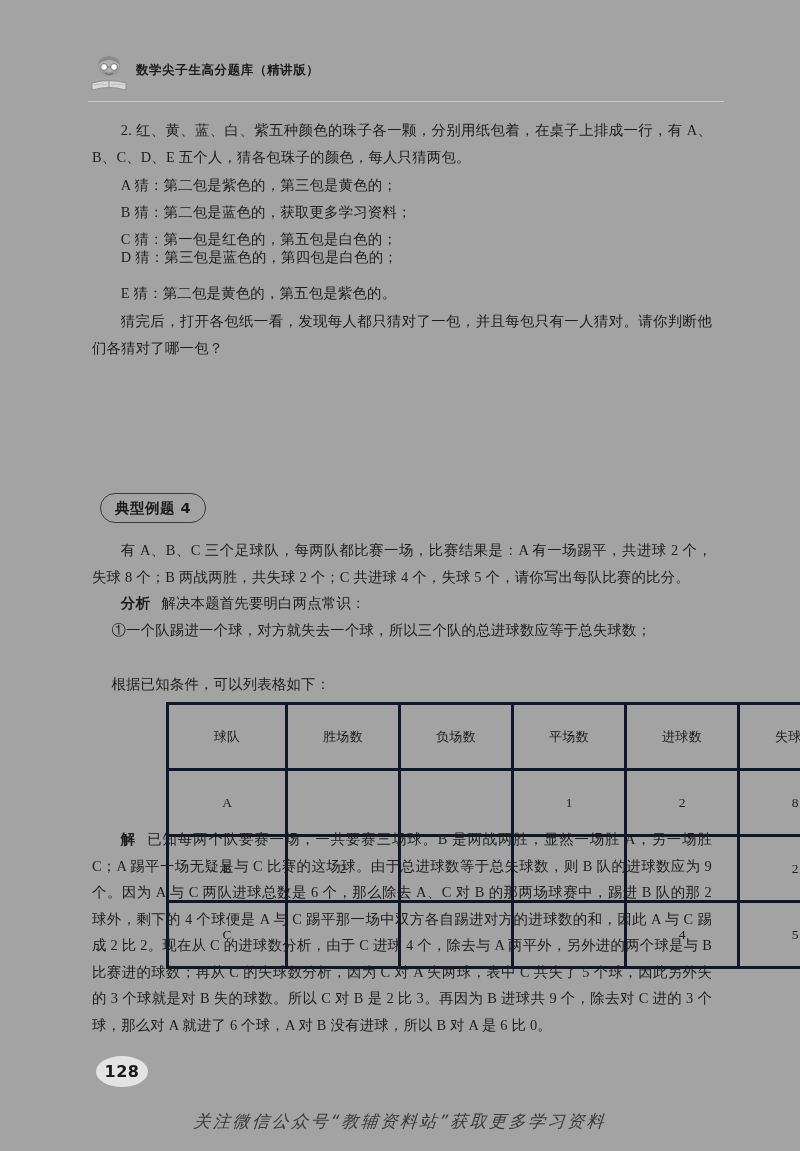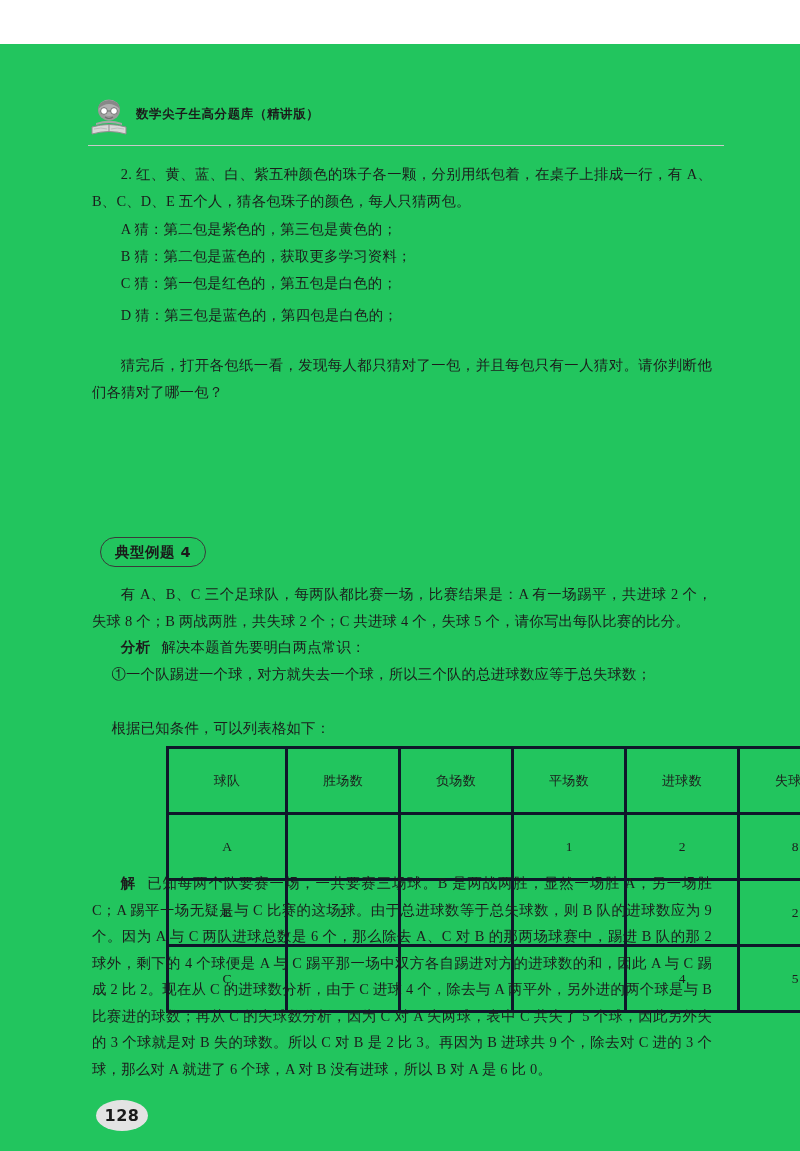--- a/index.html
+++ b/index.html
@@ -13,22 +13,21 @@
     position: relative;
     font-family: "Liberation Serif", "DejaVu Serif", serif;
     color: #1a1a1a;
     overflow: hidden;
   }
 
   
   .page {
     position: absolute;
     inset: 0;
-    background: #22c55e;
-    margin-top: 44px;
+    background: #a3a3a3;
   }
 
   
   .runhead {
     position: absolute;
     left: 88px;
     top: 52px;
     width: 636px;
     height: 46px;
   }
@@ -195,21 +194,22 @@
     </svg>
     <div class="runhead-title">数学尖子生高分题库（精讲版）</div>
   </div>
   <div class="runhead-rule"></div>
 
   <div class="para col indent2" style="top:117px;">2. 红、黄、蓝、白、紫五种颜色的珠子各一颗，分别用纸包着，在桌子上排成一行，有 A、B、C、D、E 五个人，猜各包珠子的颜色，每人只猜两包。</div>
 
   <div class="para col indent2" style="top:172px;">A 猜：第二包是紫色的，第三包是黄色的；</div>
   <div class="para col indent2" style="top:199px;">B 猜：第二包是蓝色的，获取更多学习资料；</div>
   <div class="para col indent2" style="top:226px;">C 猜：第一包是红色的，第五包是白色的；</div>
-  <div class="para col indent2" style="top:258px;">D 猜：第三包是蓝色的，第四包是白色的；</div>
+  <div class="para col indent2" style="top:244px;">D 猜：第三包是蓝色的，第四包是白色的；</div>
+  <div class="para col indent2" style="top:280px;">E 猜：第二包是黄色的，第五包是紫色的。</div>
 
   <div class="para col indent2" style="top:308px;">猜完后，打开各包纸一看，发现每人都只猜对了一包，并且每包只有一人猜对。请你判断他们各猜对了哪一包？</div>
 
   <div class="ex-badge">
     <span class="ex-badge-text">典型例题 4</span>
   </div>
 
   <div class="para col indent2" style="top:537px;">有 A、B、C 三个足球队，每两队都比赛一场，比赛结果是：A 有一场踢平，共进球 2 个，失球 8 个；B 两战两胜，共失球 2 个；C 共进球 4 个，失球 5 个，请你写出每队比赛的比分。</div>
 
   <div class="para col indent2" style="top:590px;">

